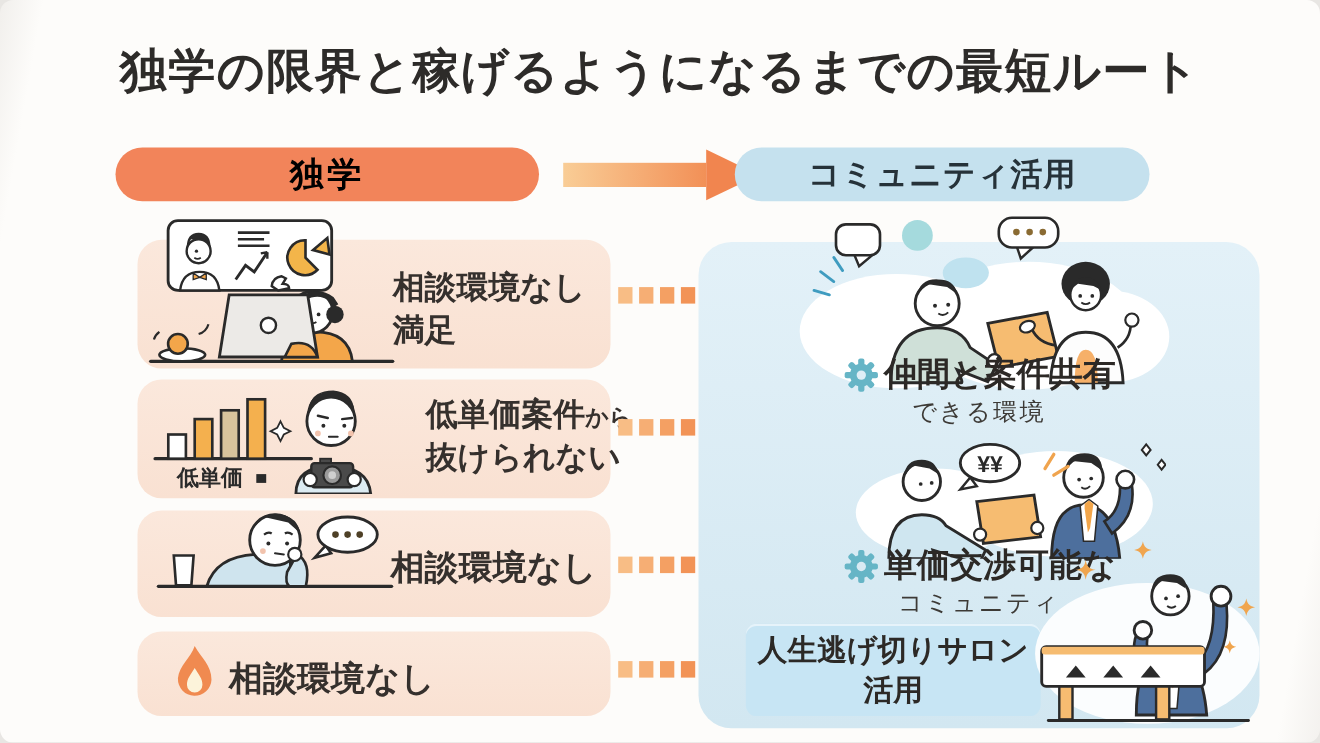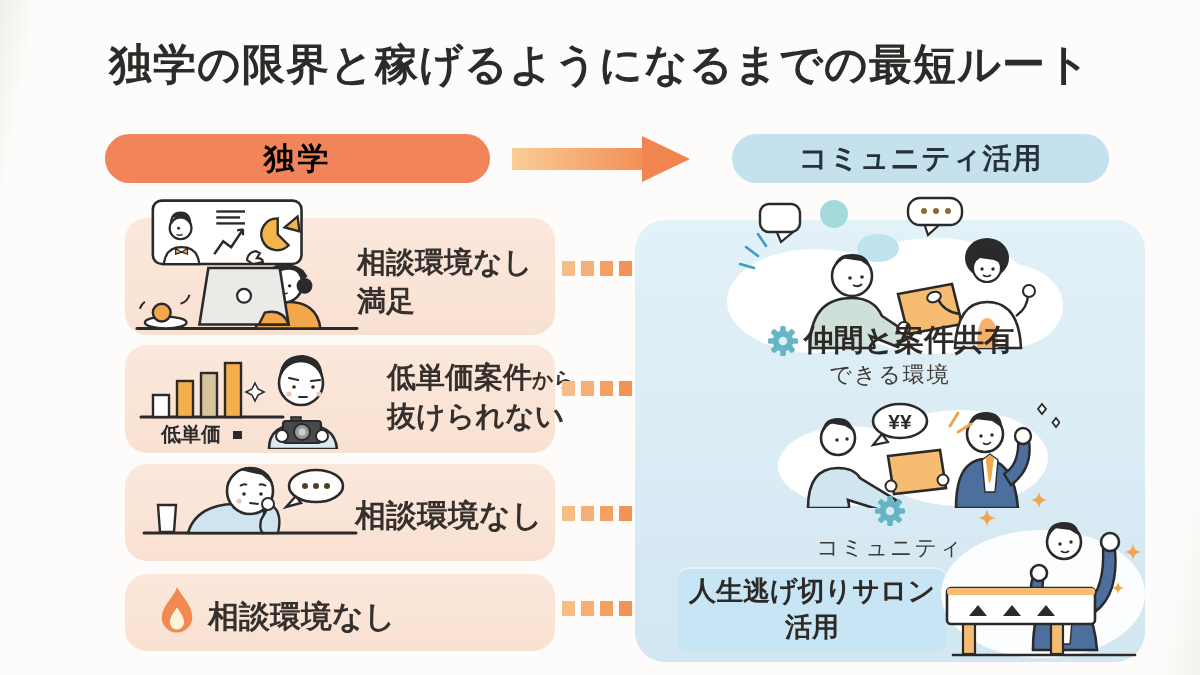--- a/index.html
+++ b/index.html
@@ -4,33 +4,34 @@
 <style>
   * { margin:0; padding:0; box-sizing:border-box; }
   html,body { width:1200px; height:675px; }
   body{
     font-family:"Liberation Sans","DejaVu Sans",sans-serif;
     background:#e8e6e3;
   }
   .canvas{
     position:relative; width:1200px; height:675px; overflow:hidden;
     background:linear-gradient(100deg,#f1efec 0%,#fdfcfa 3%,#fdfcfa 97%,#f3f1ee 100%);
+    border-radius:12px;
   }
   .title{
     position:absolute; top:36px; left:0; width:1200px;
     text-align:center; font-size:43px; font-weight:900; letter-spacing:1px;
     color:#2d2b29;
   }
   .pill{
     position:absolute; height:49px; border-radius:25px;
     display:flex; align-items:center; justify-content:center;
     font-weight:900;
   }
   .pill-left{ left:105px; top:134px; width:385px; background:#f2845a; color:#000000; font-size:31px; letter-spacing:3px;}
-  .pill-right{ left:732px; top:134px; width:377px; background:#c5e1ee; color:#263239; font-size:29px; letter-spacing:1px;}
+  .pill-right{ left:668px; top:134px; width:377px; background:#c5e1ee; color:#263239; font-size:29px; letter-spacing:1px;}
   .big-arrow{ position:absolute; left:512px; top:136px; width:178px; height:46px; }
   .big-arrow .shaft{
     position:absolute; left:0; top:12px; width:130px; height:22px;
     background:linear-gradient(90deg,#f9cd96,#f29057);
   }
   .big-arrow .tip{
     position:absolute; left:130px; top:0; width:0; height:0;
     border-left:48px solid #f1854f; border-top:23px solid transparent; border-bottom:23px solid transparent;
   }
   .problem-box{
@@ -341,20 +342,21 @@
     <svg width="34" height="34" viewBox="0 0 36 36">
       <g fill="#66b5c6">
         <rect x="15" y="2" width="6" height="32" rx="2"></rect>
         <rect x="15" y="2" width="6" height="32" rx="2" transform="rotate(45 18 18)"></rect>
         <rect x="15" y="2" width="6" height="32" rx="2" transform="rotate(90 18 18)"></rect>
         <rect x="15" y="2" width="6" height="32" rx="2" transform="rotate(135 18 18)"></rect>
         <circle cx="18" cy="18" r="11"></circle>
       </g>
       <circle cx="18" cy="18" r="4.5" fill="#d9eaf3"></circle>
     </svg>
+    <span class="sol-title">単価交渉可能な</span>
   </div>
   <div class="sol-sub" style="top:533px">コミュニティ</div>
 
   <div class="salon-box">
     <div>
       <div>人生逃げ切りサロン</div>
       <div>活用</div>
     </div>
   </div>
 

